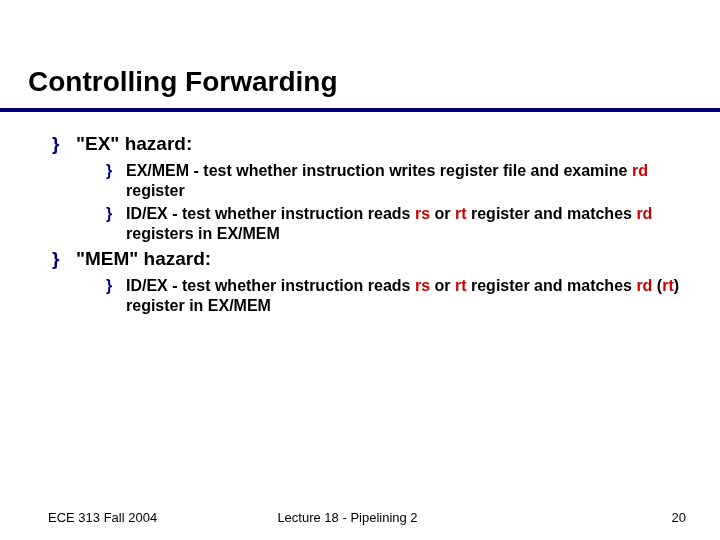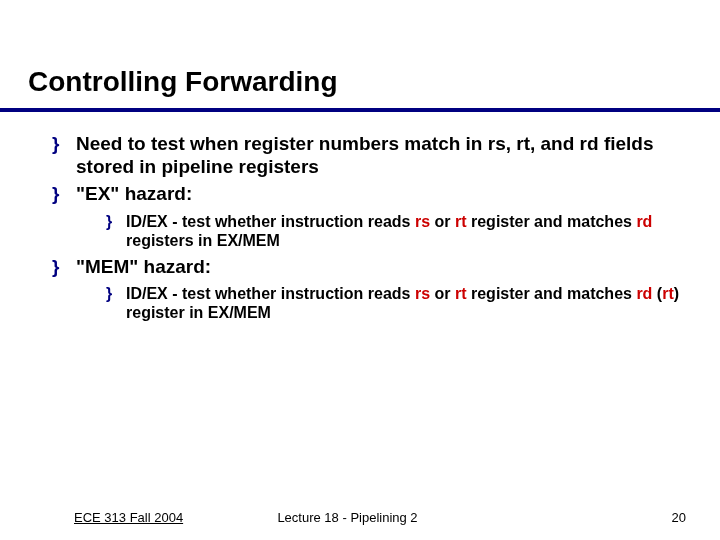--- a/index.html
+++ b/index.html
@@ -75,36 +75,38 @@
   }
   .red { color: #cc0000; }
   .footer {
     position: absolute;
     bottom: 30px;
     left: 0;
     width: 720px;
     font-size: 13px;
     color: #000;
   }
-  .footer-left { position: absolute; left: 74px; text-decoration: underline; }
+  .footer-left { position: absolute; left: 48px; }
   .footer-center { position: absolute; left: 0; width: 695px; text-align: center; }
   .footer-right { position: absolute; right: 34px; }
 </style>
 </head>
 <body>
 
 <div class="slide">
   <div class="title">Controlling Forwarding</div>
   <div class="hr"></div>
 
   <ul class="lvl1">
-    <li>Need to test when register numbers match in rs, rt, and rd fields stored in pipeline registers</li>
     <li>
       <span>"EX" hazard:</span>
       <ul class="lvl2">
+        <li>
+          <span>EX/MEM - test whether instruction writes register file and examine </span><span class="red">rd</span><span> register</span>
+        </li>
         <li>
           <span>ID/EX - test whether instruction reads </span><span class="red">rs</span><span> or </span><span class="red">rt</span><span> register and matches </span><span class="red">rd</span><span> registers in EX/MEM</span>
         </li>
       </ul>
     </li>
     <li>
       <span>"MEM" hazard:</span>
       <ul class="lvl2">
         <li>
           <span>ID/EX - test whether instruction reads </span><span class="red">rs</span><span> or </span><span class="red">rt</span><span> register and matches </span><span class="red">rd</span><span> (</span><span class="red">rt</span><span>) register in EX/MEM</span>

